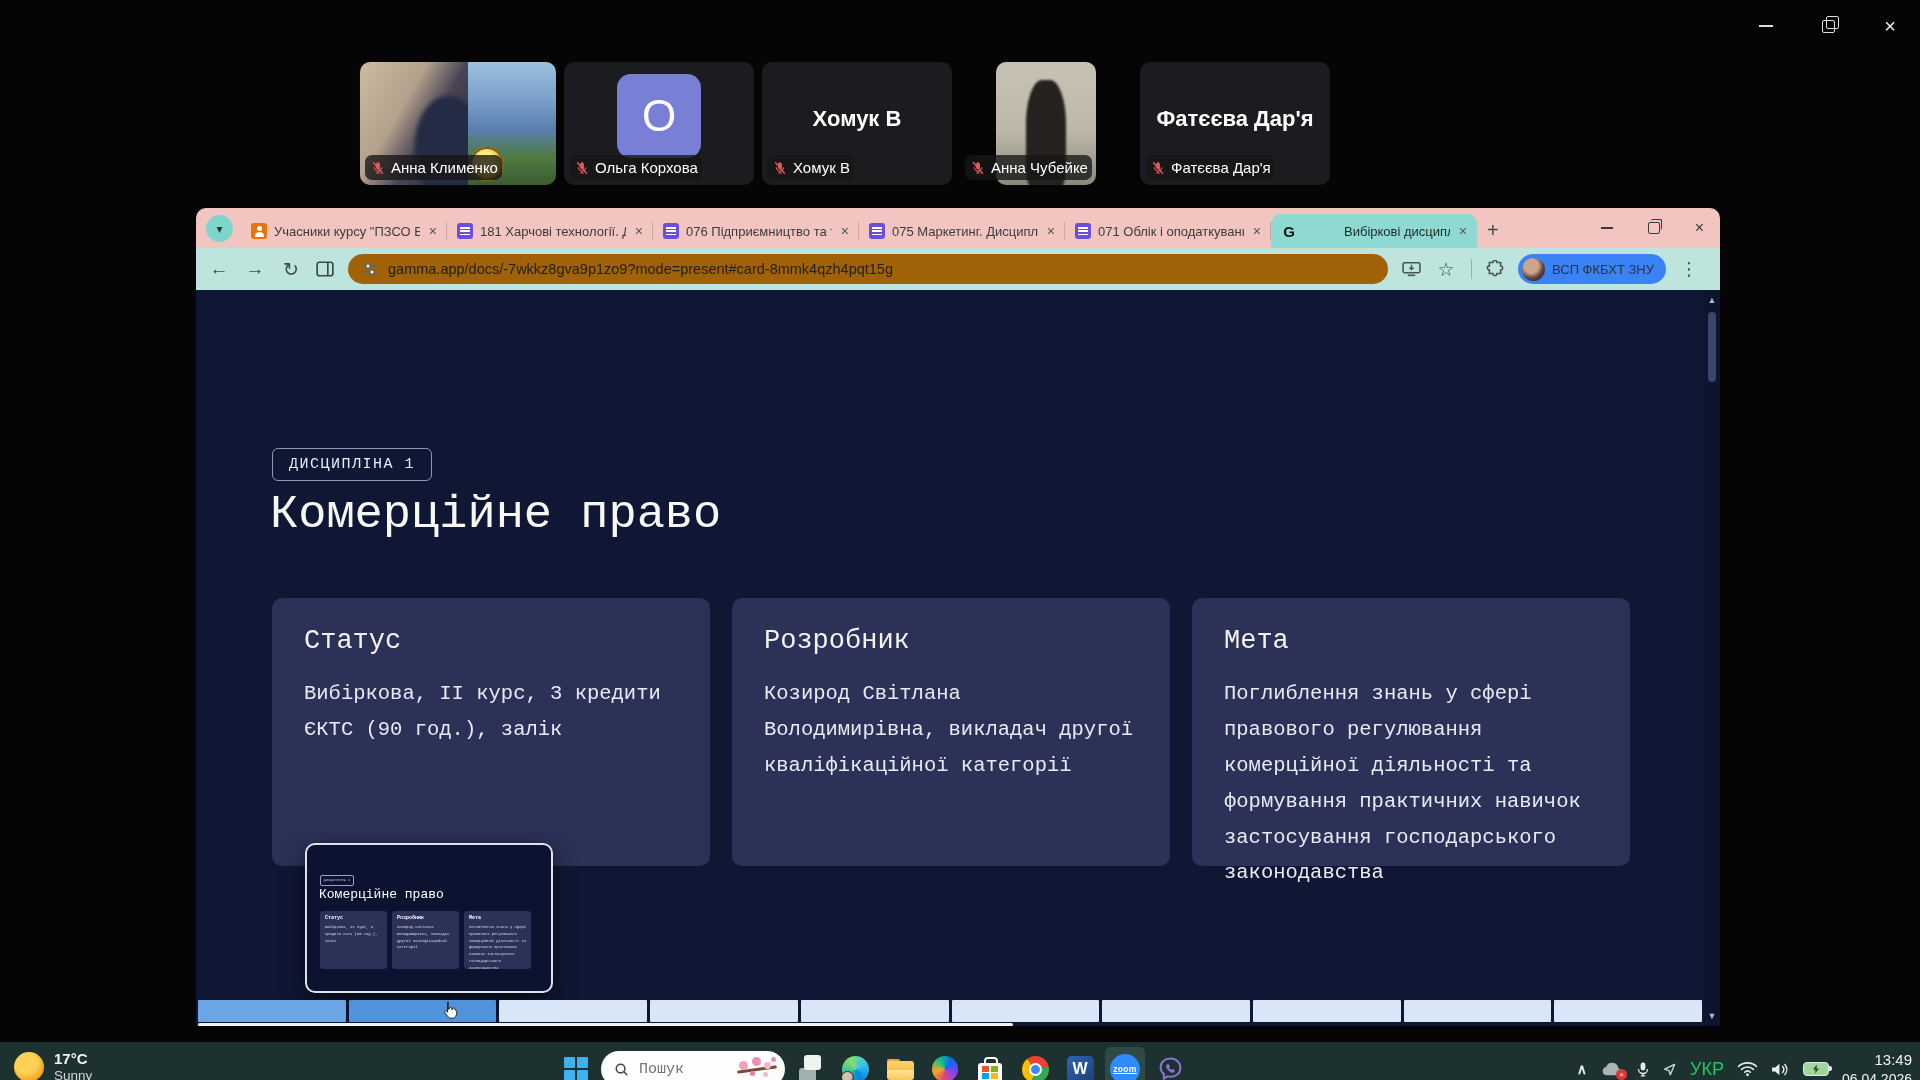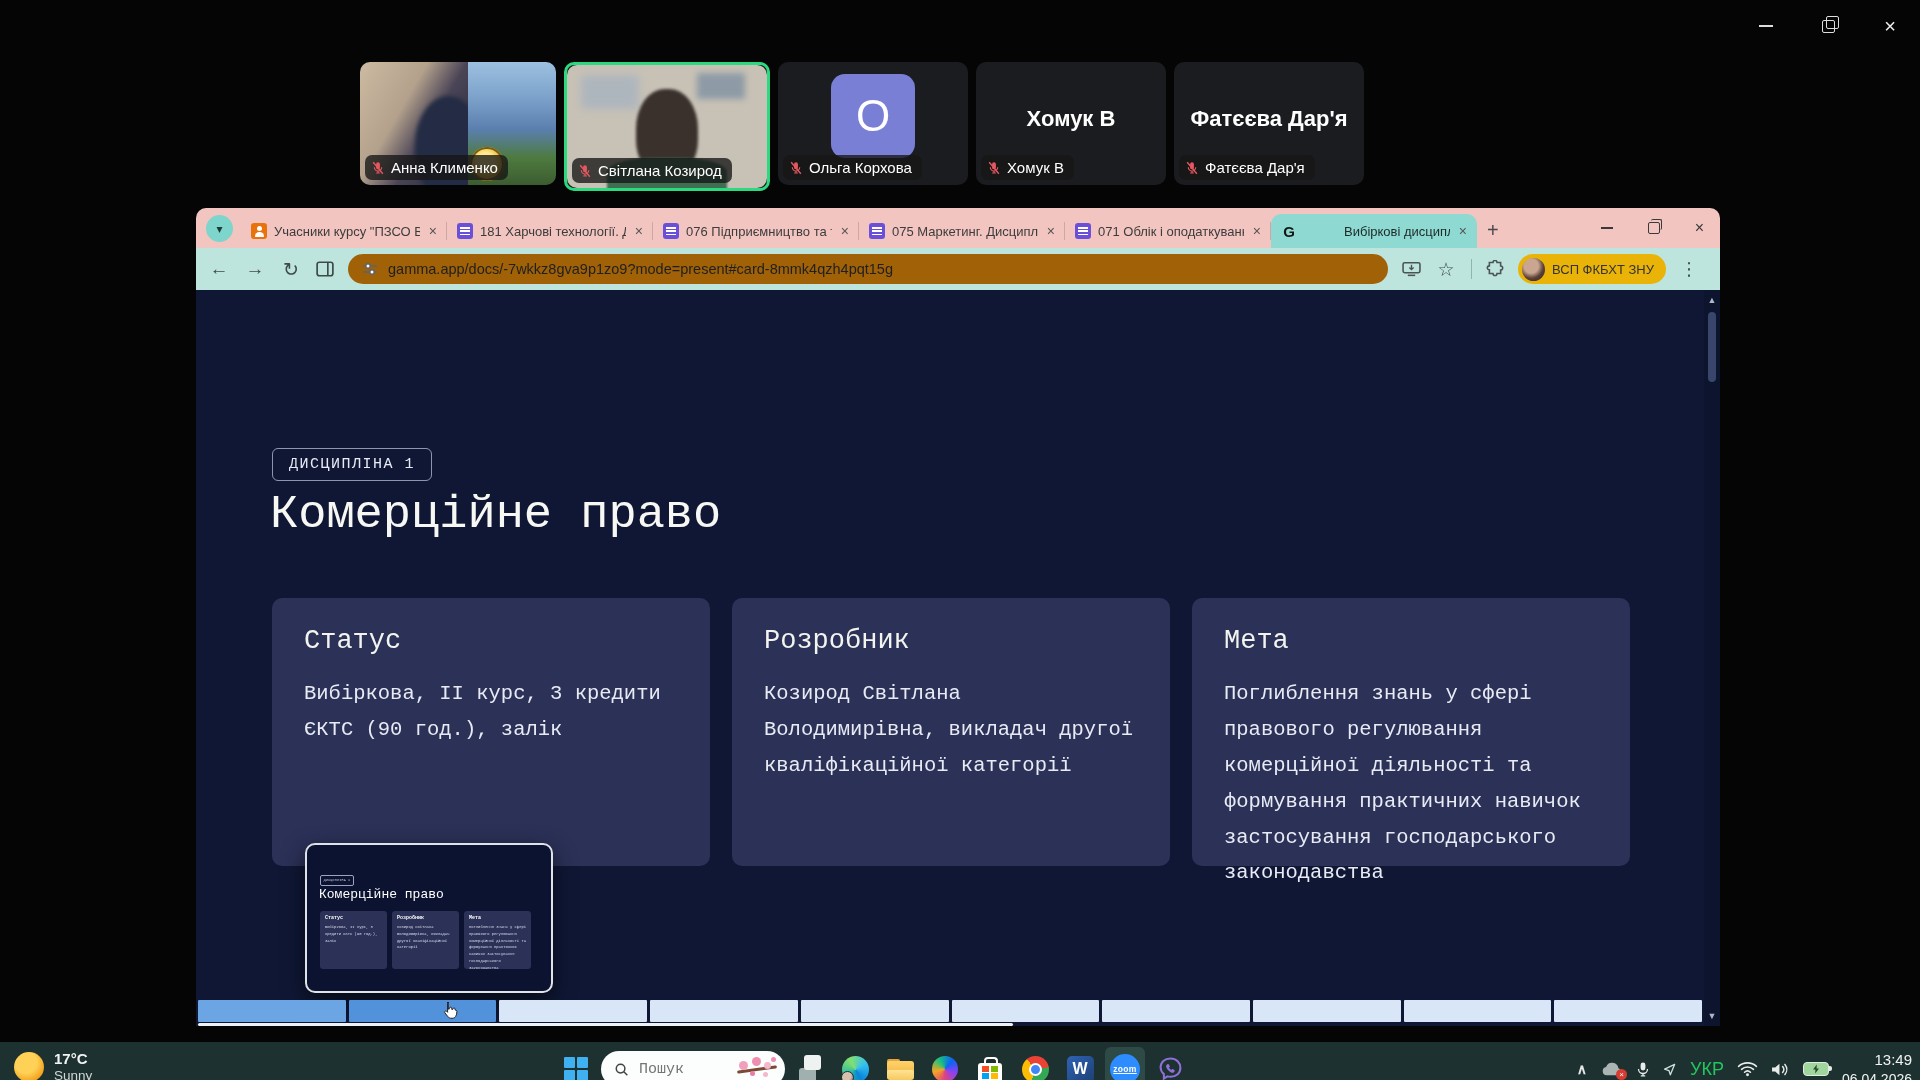--- a/index.html
+++ b/index.html
@@ -13,21 +13,21 @@
   .zwc .min{width:14px;height:2px;background:#ddd;}
   .zwc .rest{width:11px;height:11px;border:1.6px solid #ddd;border-radius:2px;position:relative;background:transparent;}
   .zwc .rest:before{content:"";position:absolute;left:3px;top:-5px;width:11px;height:11px;border:1.6px solid #ddd;border-radius:2px;}
   .zwc .close{font-size:20px;color:#eee;}
 
   
   .strip{top:62px;left:360px;height:123px;display:flex;gap:8px;}
   .ptile{position:relative;height:123px;border-radius:10px;background:#1b1c1f;flex:none;}
   .ptile .vid{position:absolute;inset:0;border-radius:10px;overflow:hidden;}
   .plabel{position:absolute;left:5px;bottom:5px;display:flex;align-items:center;gap:6px;
-          background:rgba(22,22,22,.78);border-radius:7px;padding:4px 10px 4px 6px;
+          background:rgba(22,22,22,.78);border-radius:7px;padding:4px 4px 4px 6px;
           color:#fff;font-size:15px;white-space:nowrap;z-index:3;}
   .bigname{position:absolute;inset:0;display:flex;align-items:center;justify-content:center;
            color:#fff;font-size:22px;font-weight:700;padding-bottom:10px;}
   .t1bgL{position:absolute;left:0;top:0;width:55%;height:100%;
          background:linear-gradient(120deg,#cdbaa2 0%,#b3a18c 38%,#4a4456 60%,#23273a 100%);}
   .t1sil{position:absolute;left:28%;top:28%;width:34%;height:80%;border-radius:50% 50% 40% 40%;
          background:#232c44;filter:blur(2px);}
   .t1bgR{position:absolute;right:0;top:0;width:45%;height:100%;
          background:linear-gradient(180deg,#9cc0df 0%,#7da3cc 28%,#5a7fae 55%,#4e7a3f 78%,#3c5c30 100%);}
   .t1emb{position:absolute;right:52px;bottom:4px;width:34px;height:34px;border-radius:50%;
@@ -79,21 +79,21 @@
   .bwc .min{width:12px;height:1.8px;background:#3a3a3a;}
   .bwc .rest{width:10px;height:10px;border:1.5px solid #3a3a3a;border-radius:2px;position:relative;}
   .bwc .rest:before{content:"";position:absolute;left:2.5px;top:-4.5px;width:10px;height:10px;border:1.5px solid #3a3a3a;border-radius:2px;border-bottom:none;border-left:none;}
 
   .toolbar{height:42px;background:#bee4de;display:flex;align-items:center;padding:0 12px;gap:14px;}
   .navico{font-size:19px;color:#3d4a48;width:22px;text-align:center;}
   .urlpill{flex:none;width:1040px;height:30px;background:#a16207;border-radius:15px;display:flex;
            align-items:center;gap:10px;padding:0 14px;box-sizing:border-box;}
   .urltext{font-size:14.5px;color:#1f1f1f;white-space:nowrap;overflow:hidden;}
   .tbdiv{width:1px;height:20px;background:#8fb5ae;}
-  .chip{height:30px;border-radius:15px;background:#eab308;display:flex;align-items:center;gap:7px;
+  .chip{height:30px;border-radius:15px;background:#3b82f6;display:flex;align-items:center;gap:7px;
         padding:0 12px 0 4px;}
   .chip .av{width:23px;height:23px;border-radius:50%;
             background:radial-gradient(circle at 40% 35%,#caa58f 0 35%,#5a4038 60%,#2b2422 100%);}
   .chip .nm{font-size:13px;color:#333;white-space:nowrap;}
   .kebab{font-size:18px;color:#3d4a48;}
 
   
   .content{position:relative;height:736px;background:#0f1735;}
   .serif{font-family:Liberation Mono, monospace;}
   .disc-badge{position:absolute;left:76px;top:158px;border:1px solid rgba(210,216,238,.65);border-radius:6px;
@@ -222,38 +222,20 @@
         <svg class="micico" viewBox="0 0 16 16">
             <path d="M8 1.5a2.2 2.2 0 0 1 2.2 2.2v3.6A2.2 2.2 0 0 1 8 9.5 2.2 2.2 0 0 1 5.8 7.3V3.7A2.2 2.2 0 0 1 8 1.5z" fill="#e45860"></path>
             <path d="M3.8 7.2a4.2 4.2 0 0 0 8.4 0" stroke="#e45860" stroke-width="1.3" fill="none"></path>
             <path d="M8 11.4v2.1M5.9 13.7h4.2" stroke="#e45860" stroke-width="1.3"></path>
             <path d="M2.5 1.5l11 13" stroke="#e45860" stroke-width="1.6"></path>
           </svg>
         <span>Анна Клименко</span>
       </div>
     </div>
 
-    <div class="ptile t2" style="width:200px">
-      <div class="vid">
-        <div class="t2bg"></div>
-          <div class="t2b1"></div>
-          <div class="t2b2"></div>
-          <div class="t2head"></div>
-          <div class="t2body"></div>
-      </div>
-      <div class="plabel">
-        <svg class="micico" viewBox="0 0 16 16">
-            <path d="M8 1.5a2.2 2.2 0 0 1 2.2 2.2v3.6A2.2 2.2 0 0 1 8 9.5 2.2 2.2 0 0 1 5.8 7.3V3.7A2.2 2.2 0 0 1 8 1.5z" fill="#e45860"></path>
-            <path d="M3.8 7.2a4.2 4.2 0 0 0 8.4 0" stroke="#e45860" stroke-width="1.3" fill="none"></path>
-            <path d="M8 11.4v2.1M5.9 13.7h4.2" stroke="#e45860" stroke-width="1.3"></path>
-            <path d="M2.5 1.5l11 13" stroke="#e45860" stroke-width="1.6"></path>
-          </svg>
-        <span>Світлана Козирод</span>
-      </div>
-    </div>
 
     <div class="ptile" style="width:190px">
       <div class="avatarSq">
           <span>О</span>
         </div>
       <div class="plabel">
         <svg class="micico" viewBox="0 0 16 16">
             <path d="M8 1.5a2.2 2.2 0 0 1 2.2 2.2v3.6A2.2 2.2 0 0 1 8 9.5 2.2 2.2 0 0 1 5.8 7.3V3.7A2.2 2.2 0 0 1 8 1.5z" fill="#e45860"></path>
             <path d="M3.8 7.2a4.2 4.2 0 0 0 8.4 0" stroke="#e45860" stroke-width="1.3" fill="none"></path>
             <path d="M8 11.4v2.1M5.9 13.7h4.2" stroke="#e45860" stroke-width="1.3"></path>
@@ -269,20 +251,34 @@
         <svg class="micico" viewBox="0 0 16 16">
             <path d="M8 1.5a2.2 2.2 0 0 1 2.2 2.2v3.6A2.2 2.2 0 0 1 8 9.5 2.2 2.2 0 0 1 5.8 7.3V3.7A2.2 2.2 0 0 1 8 1.5z" fill="#e45860"></path>
             <path d="M3.8 7.2a4.2 4.2 0 0 0 8.4 0" stroke="#e45860" stroke-width="1.3" fill="none"></path>
             <path d="M8 11.4v2.1M5.9 13.7h4.2" stroke="#e45860" stroke-width="1.3"></path>
             <path d="M2.5 1.5l11 13" stroke="#e45860" stroke-width="1.6"></path>
           </svg>
         <span>Хомук В</span>
       </div>
     </div>
 
+    <div class="ptile" style="width:172px;background:transparent">
+      <div class="t5photo">
+          <div class="t5fig"></div>
+        </div>
+      <div class="plabel">
+        <svg class="micico" viewBox="0 0 16 16">
+            <path d="M8 1.5a2.2 2.2 0 0 1 2.2 2.2v3.6A2.2 2.2 0 0 1 8 9.5 2.2 2.2 0 0 1 5.8 7.3V3.7A2.2 2.2 0 0 1 8 1.5z" fill="#e45860"></path>
+            <path d="M3.8 7.2a4.2 4.2 0 0 0 8.4 0" stroke="#e45860" stroke-width="1.3" fill="none"></path>
+            <path d="M8 11.4v2.1M5.9 13.7h4.2" stroke="#e45860" stroke-width="1.3"></path>
+            <path d="M2.5 1.5l11 13" stroke="#e45860" stroke-width="1.6"></path>
+          </svg>
+        <span>Анна Чубейке</span>
+      </div>
+    </div>
 
     <div class="ptile" style="width:190px">
       <div class="bigname">Фатєєва Дар'я</div>
       <div class="plabel">
         <svg class="micico" viewBox="0 0 16 16">
             <path d="M8 1.5a2.2 2.2 0 0 1 2.2 2.2v3.6A2.2 2.2 0 0 1 8 9.5 2.2 2.2 0 0 1 5.8 7.3V3.7A2.2 2.2 0 0 1 8 1.5z" fill="#e45860"></path>
             <path d="M3.8 7.2a4.2 4.2 0 0 0 8.4 0" stroke="#e45860" stroke-width="1.3" fill="none"></path>
             <path d="M8 11.4v2.1M5.9 13.7h4.2" stroke="#e45860" stroke-width="1.3"></path>
             <path d="M2.5 1.5l11 13" stroke="#e45860" stroke-width="1.6"></path>
           </svg>

